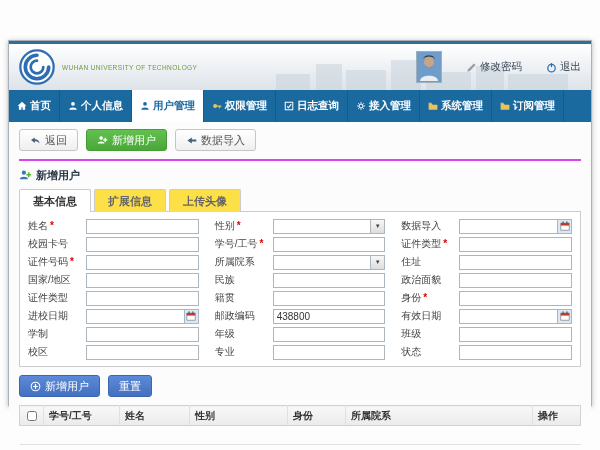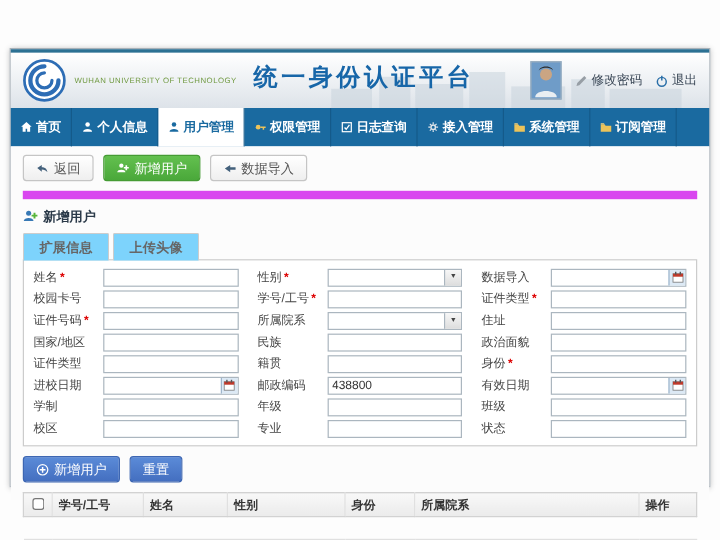--- a/index.html
+++ b/index.html
@@ -21,42 +21,42 @@
       linear-gradient(#c9d4dd,#c9d4dd) 200px 10px/28px 24px no-repeat,
       linear-gradient(#c9d4dd,#c9d4dd) 232px 18px/60px 16px no-repeat; }
   .logo { width:36px; height:36px; flex:0 0 36px; }
   .brandtxt { margin-left:7px; line-height:1; z-index:2; }
   .uni-zh { font-family:"DejaVu Serif","Liberation Serif",serif; font-style:italic;
     font-weight:bold; font-size:21px; color:#1b2f55; letter-spacing:1px; }
   .uni-en { font-size:6.5px; color:#6f9940; letter-spacing:.4px; margin-top:2px; }
   .platform { margin-left:14px; font-size:20px; font-weight:bold; color:#1766a8;
     letter-spacing:3px; z-index:2; align-self:center; margin-bottom:6px; }
   .hdr-right { position:absolute; right:10px; top:0; height:46px; display:flex;
-    align-items:center; gap:11px; z-index:3; }
+    align-items:center; gap:24px; z-index:3; }
   .avatar { width:26px; height:32px; border:1px solid #9fb0bd; background:#6f9cc8; }
   .hlink { display:flex; align-items:center; gap:3px; font-size:10.5px; color:#3a4756; cursor:pointer; }
   
   .nav { height:32px; background:#1a6aa0; display:flex; }
   .nav-item { display:flex; align-items:center; gap:3px; padding:0 8px; font-size:10.5px;
     font-weight:bold; color:#fff; border-right:1px solid #145a8a; cursor:pointer; white-space:nowrap; }
   .nav-item.active { background:#fff; color:#1a6aa0; }
   .nav-item svg { flex:0 0 auto; }
   
   .content { padding:7px 10px 0; background:#fcfcfc; height:295px; }
-  .toolbar { display:flex; gap:8px; padding-bottom:8px; border-bottom:7px solid #d946ef; }
+  .toolbar { display:flex; gap:8px; padding-bottom:8px; border-bottom:2px solid #d946ef; }
   .btn { display:inline-flex; align-items:center; gap:4px; height:22px; padding:0 10px;
     border-radius:3px; font-size:11px; cursor:pointer; }
   .btn-light { background:linear-gradient(#ffffff,#efefef); border:1px solid #c5c5c5; color:#555; }
   .btn-green { background:linear-gradient(#63c04f,#4aa83a); border:1px solid #459b34; color:#fff; }
   .btn-blue { background:linear-gradient(#5b8bd8,#446fc0); border:1px solid #3d66b2; color:#fff; }
   .sec-title { display:flex; align-items:center; gap:4px; margin:7px 0 6px;
     font-size:11px; font-weight:bold; color:#2b3a49; }
   .tabs { display:flex; gap:3px; position:relative; z-index:2; }
   .tab { padding:4px 13px 3px; font-size:11px; font-weight:bold; color:#666;
-    background:#7dd3fc; border:1px solid #ccc; border-bottom:none;
+    background:#fde047; border:1px solid #ccc; border-bottom:none;
     border-radius:2px 2px 0 0; cursor:pointer; }
   .tab.active { background:#fff; color:#333; }
   .panel { border:1px solid #ccc; background:#fff; margin-top:-1px; padding:6px 8px;
     display:grid; grid-template-columns:repeat(3,1fr); column-gap:16px; row-gap:2px; }
   .fld { display:flex; align-items:center; height:16px; }
   .fld label { width:58px; flex:0 0 58px; font-size:10px; color:#444; white-space:nowrap; }
   .star { color:#d00; margin-left:2px; font-weight:bold; }
   .inpwrap { flex:1; position:relative; display:flex; }
   .inp { flex:1; width:100%; height:15px; border:1px solid #abb6bf; background:#fff;
     font-size:10px; padding:0 3px; color:#333; outline:none; }
@@ -85,21 +85,20 @@
   <div class="hdr">
     <div class="skyline"></div>
     <svg class="logo" viewBox="0 0 40 40">
       <circle cx="20" cy="20" r="18.5" fill="#fff" stroke="#2d6db5" stroke-width="2.5"></circle>
       <path d="M20 7a13 13 0 1 0 13 13" fill="none" stroke="#2d6db5" stroke-width="4" stroke-linecap="round"></path>
       <path d="M20 13a7 7 0 1 0 7 7" fill="none" stroke="#2d6db5" stroke-width="3" stroke-linecap="round"></path>
     </svg>
     <div class="brandtxt">
       <div class="uni-en">WUHAN UNIVERSITY OF TECHNOLOGY</div>
     </div>
-    <div class="platform">统一身份认证平台</div>
     <div class="hdr-right">
       <svg class="avatar" viewBox="0 0 24 28">
         <rect width="24" height="28" fill="#6f9cc8"></rect>
         <circle cx="12" cy="9" r="5" fill="#caa583"></circle>
         <path d="M6 6.5c0-4 12-4 12 0 0-2-2-4-6-4s-6 2-6 4z" fill="#2b2b2b"></path>
         <path d="M3 28c0-7 18-7 18 0z" fill="#e9eef2"></path>
       </svg>
       <span class="hlink">
         <svg width="11" height="11" viewBox="0 0 16 16">
             <path d="M2 14l1-3.5L11.5 2 14 4.5 5.5 13z" fill="#979ea5"></path>
@@ -202,20 +201,21 @@
     <div class="sec-title">
       <svg width="13" height="13" viewBox="0 0 16 16">
           <circle cx="6" cy="4.5" r="2.6" fill="#3879b5"></circle>
           <path d="M1 12.5c0-4 10-4 10 0z" fill="#3879b5"></path>
           <path d="M11 4h2v2h2v2h-2v2h-2V8H9V6h2z" fill="#57b53a"></path>
         </svg>
       <span>新增用户</span>
     </div>
 
     <div class="tabs">
+      <span class="tab active">基本信息</span>
       <span class="tab">扩展信息</span>
       <span class="tab">上传头像</span>
     </div>
 
     <div class="panel">
       <div class="fld">
           <label><span>姓名</span><span class="star">*</span></label>
           <span class="inpwrap">
             <input class="inp" value="" style="">
           </span>

